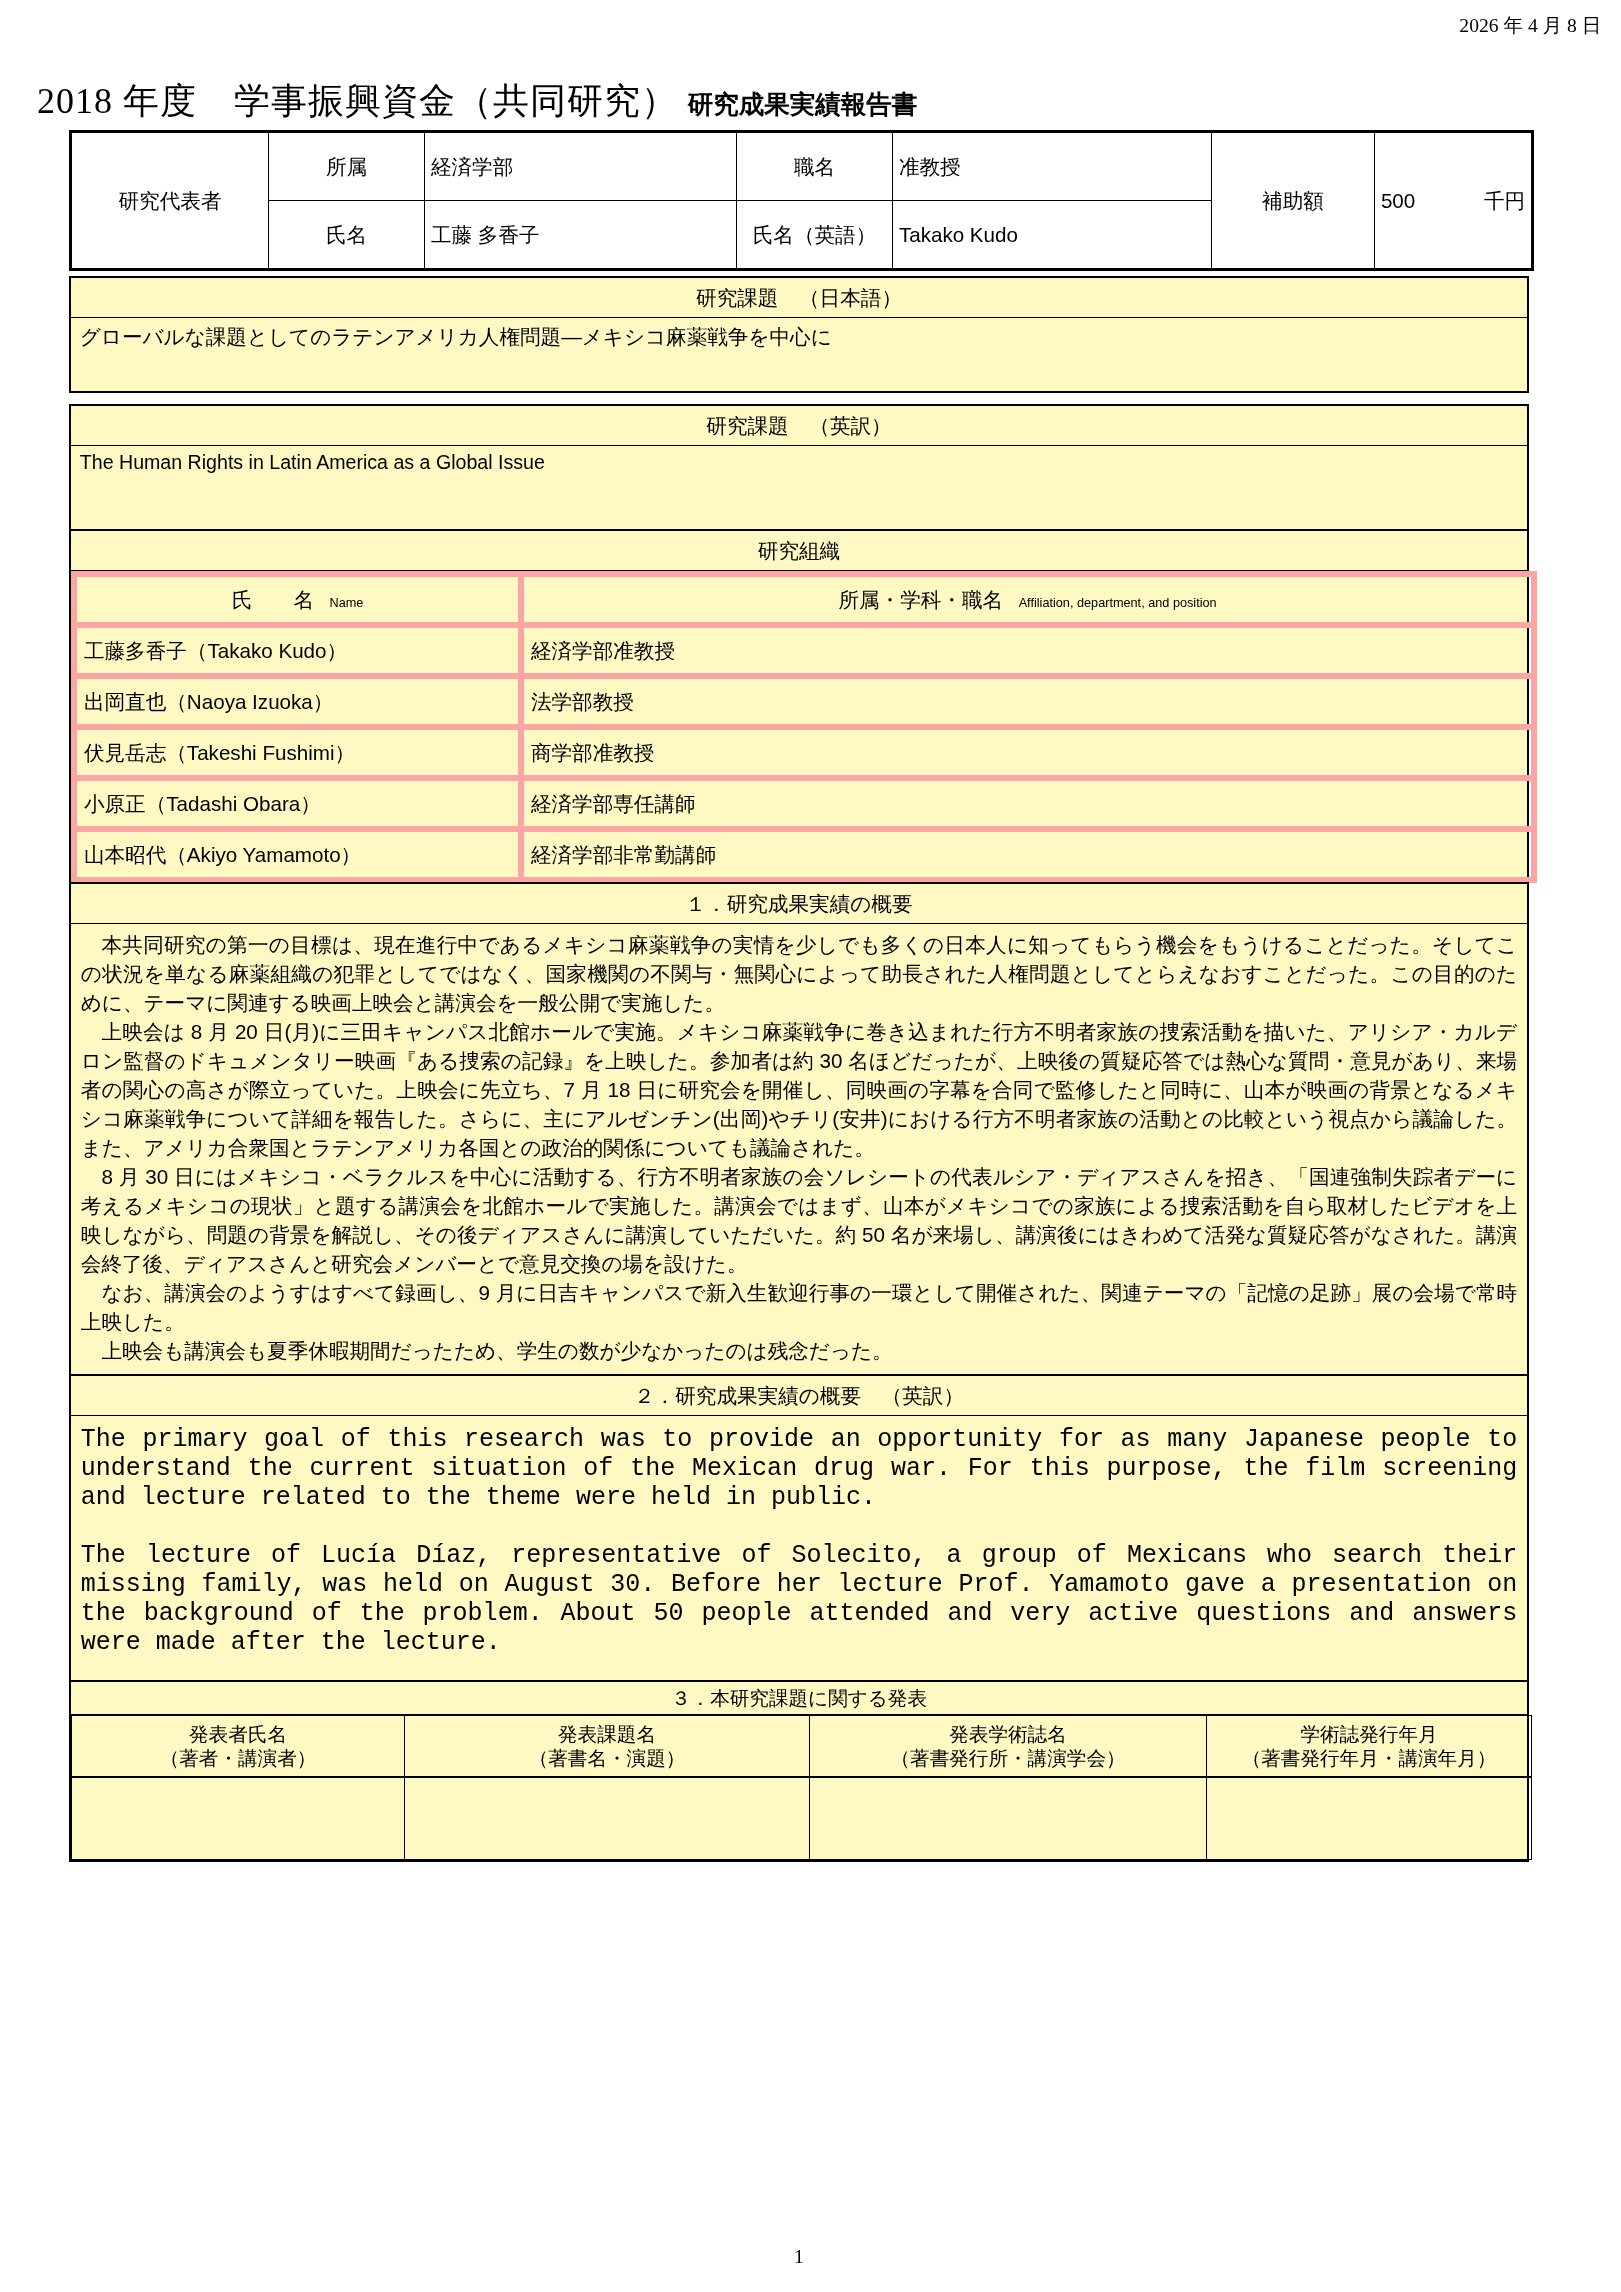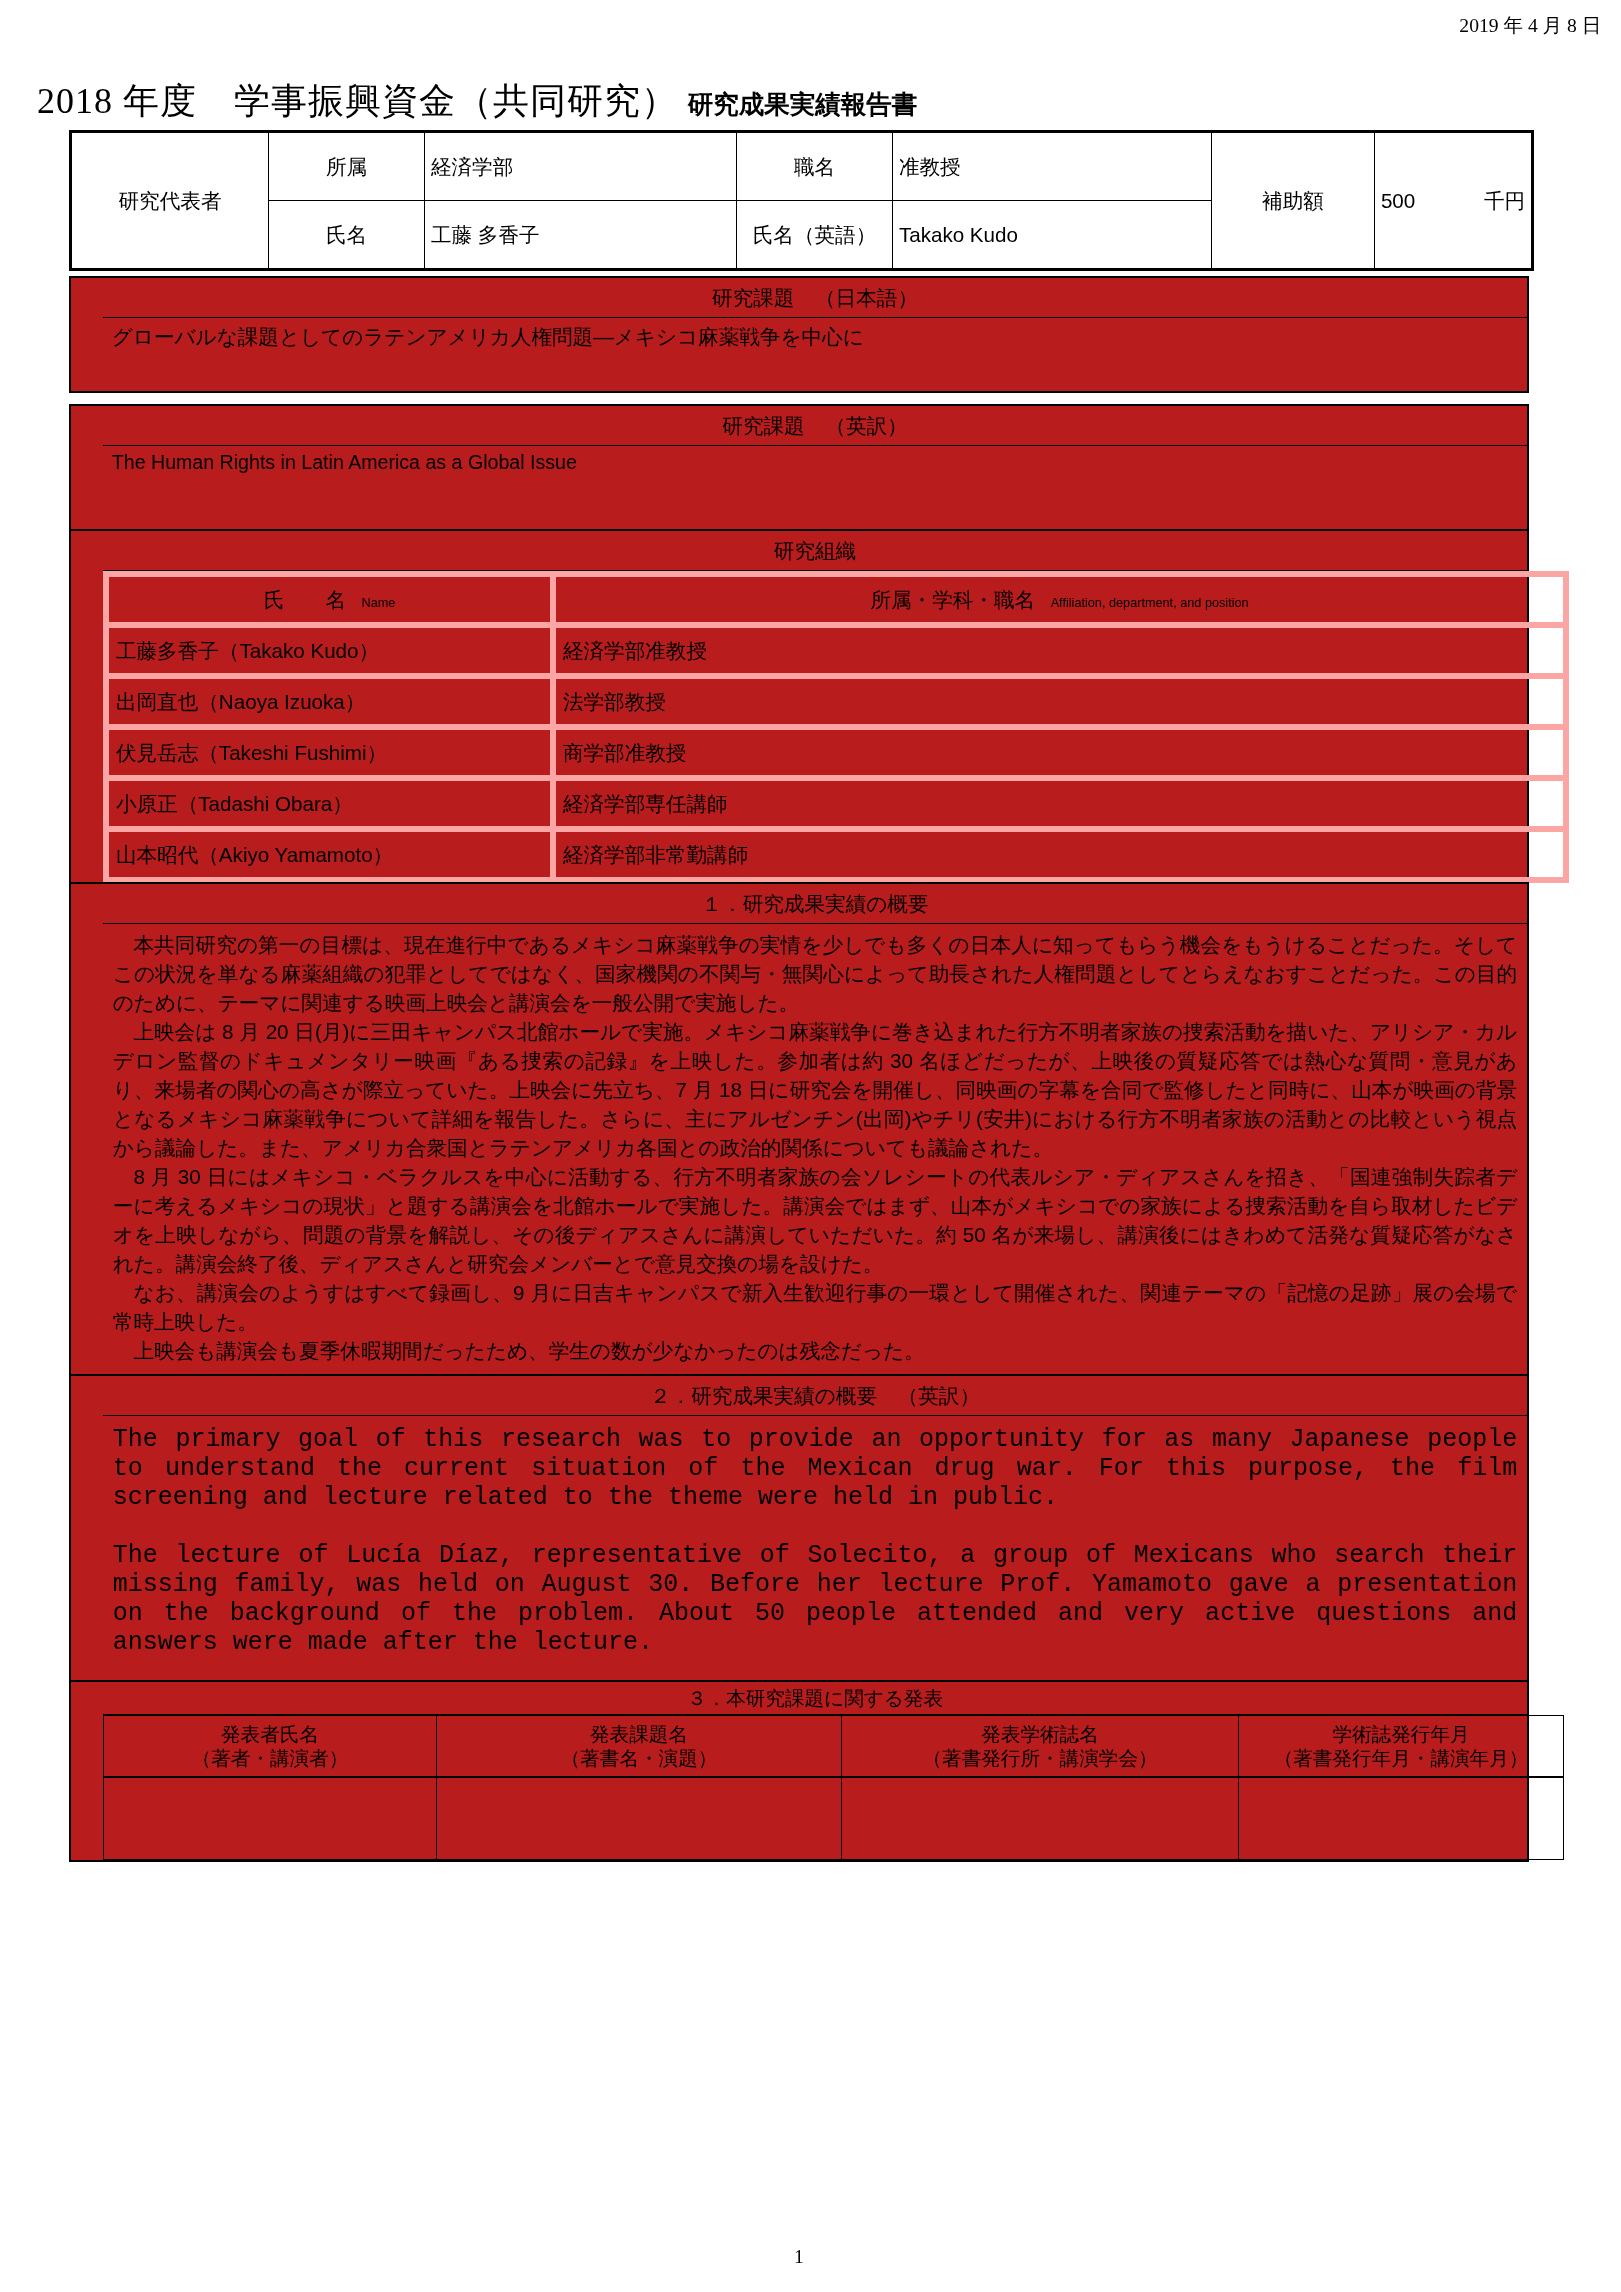--- a/index.html
+++ b/index.html
@@ -24,21 +24,21 @@
   table { border-collapse: collapse; width: 100%; table-layout: fixed; }
   .rep-table { border: 3.9px solid #000; }
   .rep-table td { border: 1px solid #000; height: 69px; font-size: 20.6px; padding: 0 5.9px; overflow: hidden; }
   .cell-label { text-align: center; }
   .cell-value { text-align: left; padding-left: 9.8px; }
   .cell-en { font-size: 19.6px; }
   .subsidy-cell { padding: 0 7.8px; }
   .subsidy-inner { display: flex; justify-content: space-between; align-items: center; }
 
   
-  .block { border: 2.9px solid #000; margin-top: -2.9px; background: #b91c1c; padding-left: 32px; }
+  .block { border: 2.9px solid #000; margin-top: -2.9px; background: #fef9c3; }
   .block-gap-sm { margin-top: 4.9px; }
   .block-gap    { margin-top: 11.8px; }
   .block-head { text-align: center; font-size: 20.6px; padding: 5.9px 0 4.9px 0; border-bottom: 1px solid #000; }
   .block-head-tight { padding: 2.9px 0 2px 0; font-size: 19.6px; }
   .block-body { padding: 4.9px 8.8px 7.8px 8.8px; font-size: 20.6px; }
   .body-ja-title { min-height: 73px; }
   .body-en-title { min-height: 84px; font-size: 19.6px; }
 
   
   .org-table td { border: 6px solid #fca5a5; height: 51px; font-size: 20.6px; padding: 0 6.9px; overflow: hidden; }
@@ -63,21 +63,21 @@
   .page-footer { position: absolute; left: 69px; width: 1460px; bottom: 25.5px;
     text-align: center; font-family: "Liberation Serif", "DejaVu Serif", serif; font-size: 19.6px; }
 </style>
 </head>
 <body>
 
 <div class="page-header">
   <div class="title-line">
     <span class="title-main">2018 年度　学事振興資金（共同研究）</span><span class="title-sub">研究成果実績報告書</span>
   </div>
-  <div class="report-date">2019 年 4 月 8 日</div>
+  <div class="report-date">2026 年 4 月 8 日</div>
 </div>
 
 <div class="content">
 
   <table class="rep-table">
     <colgroup>
       <col style="width:198px">
         <col style="width:156px">
         <col style="width:312px">
       <col style="width:156px">

